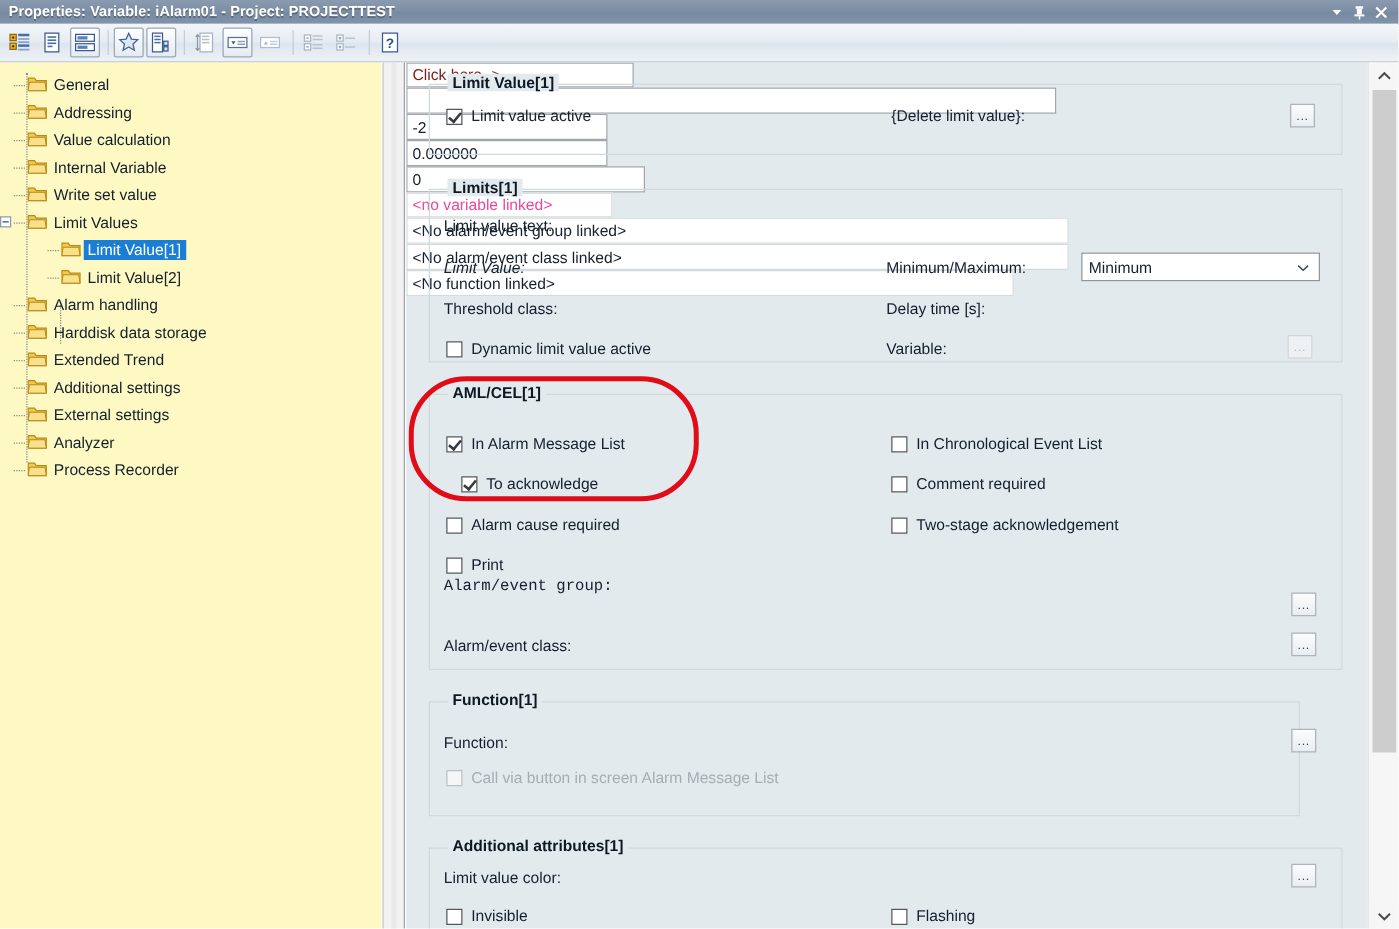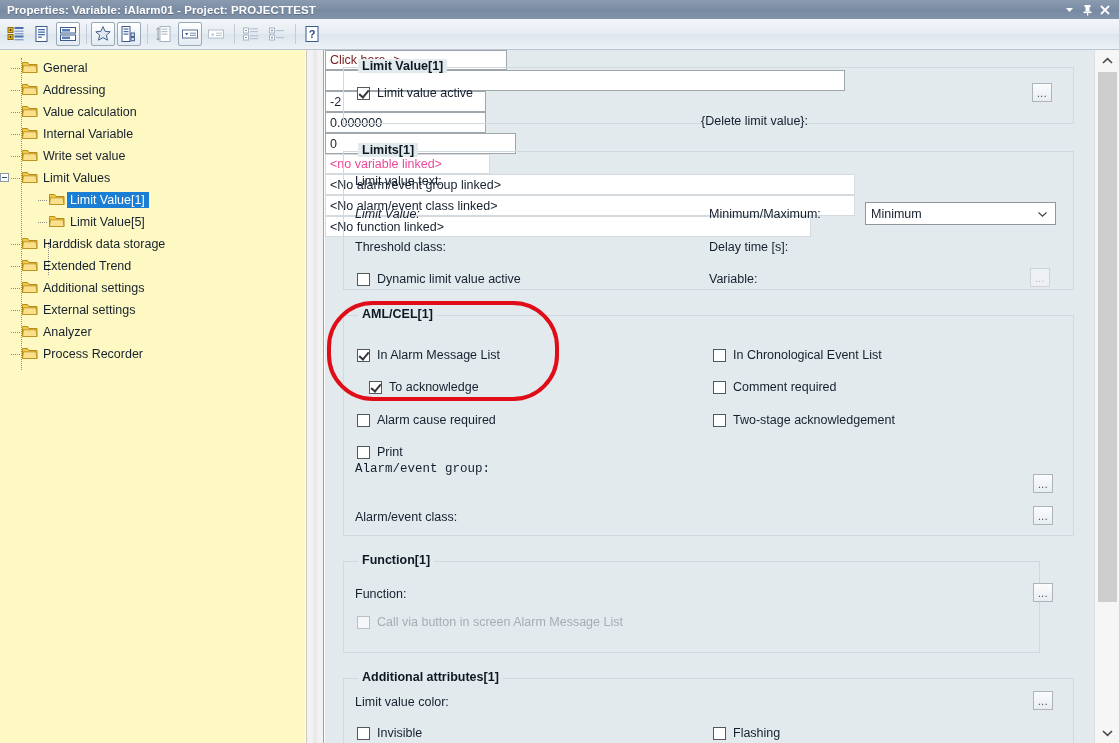--- a/index.html
+++ b/index.html
@@ -462,21 +462,30 @@
     </svg></span>
           <span class="lbl">Limit Value[1]</span>
         </div>
         <div class="tnode">
           <span class="ind" style="width: 49px;"></span>
           <span class="dots" style="left: 38px; top: 11px; width: 9px;"></span>
           <span class="folder"><svg width="16" height="13" viewBox="0 0 16 13">
       <path d="M0.5,2.5 L0.5,11.5 L15,11.5 L15,3.5 L7,3.5 L5.6,1.5 L0.5,1.5 Z" fill="#f5c84a" stroke="#b58b19" stroke-width="1"></path>
       <path d="M1.5,4.8 L14,4.8 L15,11.5 L0.5,11.5 Z" fill="#fbe08c" stroke="#b58b19" stroke-width="0.8"></path>
     </svg></span>
-          <span class="lbl">Limit Value[5]</span>
+          <span class="lbl">Limit Value[2]</span>
+        </div>
+        <div class="tnode">
+          <span class="ind" style="width: 22px;"></span>
+          <span class="dots" style="left: 11px; top: 11px; width: 9px;"></span>
+          <span class="folder"><svg width="16" height="13" viewBox="0 0 16 13">
+      <path d="M0.5,2.5 L0.5,11.5 L15,11.5 L15,3.5 L7,3.5 L5.6,1.5 L0.5,1.5 Z" fill="#f5c84a" stroke="#b58b19" stroke-width="1"></path>
+      <path d="M1.5,4.8 L14,4.8 L15,11.5 L0.5,11.5 Z" fill="#fbe08c" stroke="#b58b19" stroke-width="0.8"></path>
+    </svg></span>
+          <span class="lbl">Alarm handling</span>
         </div>
         <div class="tnode">
           <span class="ind" style="width: 22px;"></span>
           <span class="dots" style="left: 11px; top: 11px; width: 9px;"></span>
           <span class="folder"><svg width="16" height="13" viewBox="0 0 16 13">
       <path d="M0.5,2.5 L0.5,11.5 L15,11.5 L15,3.5 L7,3.5 L5.6,1.5 L0.5,1.5 Z" fill="#f5c84a" stroke="#b58b19" stroke-width="1"></path>
       <path d="M1.5,4.8 L14,4.8 L15,11.5 L0.5,11.5 Z" fill="#fbe08c" stroke="#b58b19" stroke-width="0.8"></path>
     </svg></span>
           <span class="lbl">Harddisk data storage</span>
         </div>
@@ -534,21 +543,21 @@
 
   <div id="panel">
 
     <div class="group" style="left:18px; top:17px; width:731px; height:57px;">
       <div class="glabel">Limit Value[1]</div>
     </div>
     <div class="row cbrow" style="left:32px; top:36px;">
       <span class="cb on"></span>
       <span class="flabel">Limit value active</span>
     </div>
-    <div class="row" style="left:376px; top:36px;margin-top:28px;">
+    <div class="row" style="left:388px; top:36px;">
       <span class="flabel">{Delete limit value}:</span>
     </div>
     <div class="input maroon" style="left:525px; top:33px; width:182px; height:20px;">Click here -&gt;</div>
     <div class="ellipsis" style="position:absolute; left:707px; top:33px;">...</div>
 
     <div class="group" style="left:18px; top:101px; width:731px; height:139px;">
       <div class="glabel">Limits[1]</div>
     </div>
     <div class="row" style="left:30px; top:124px;">
       <span class="flabel">Limit value text:</span>

